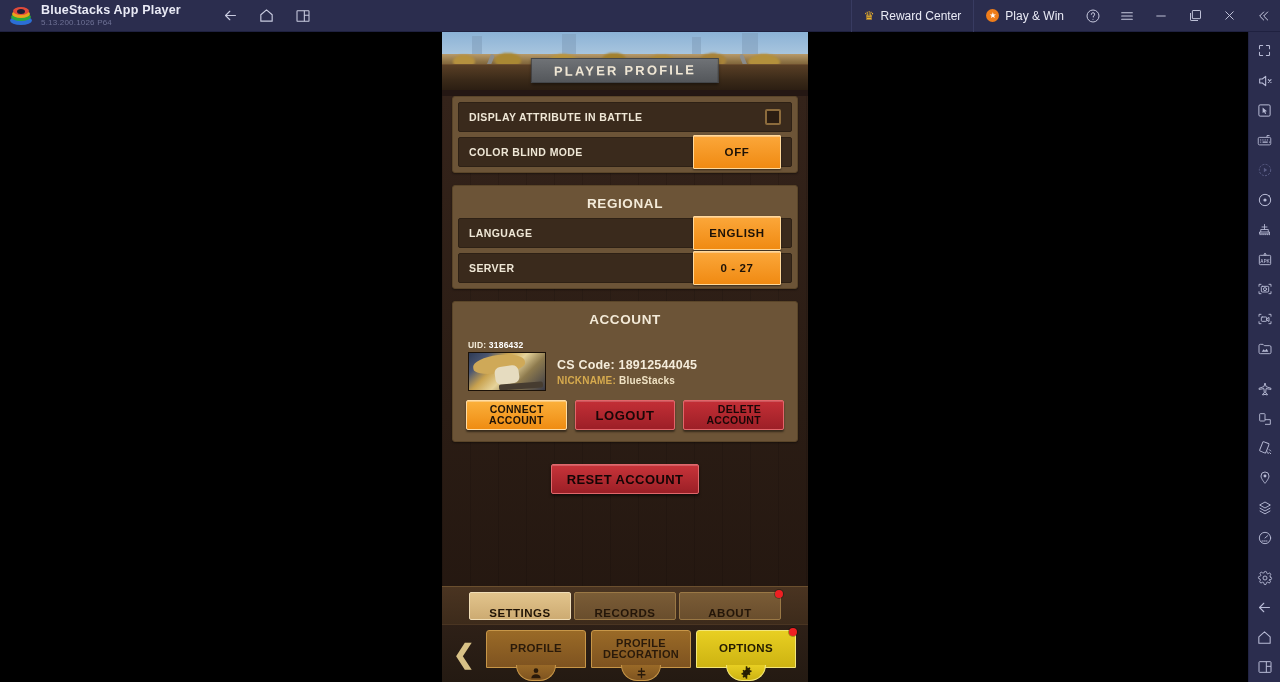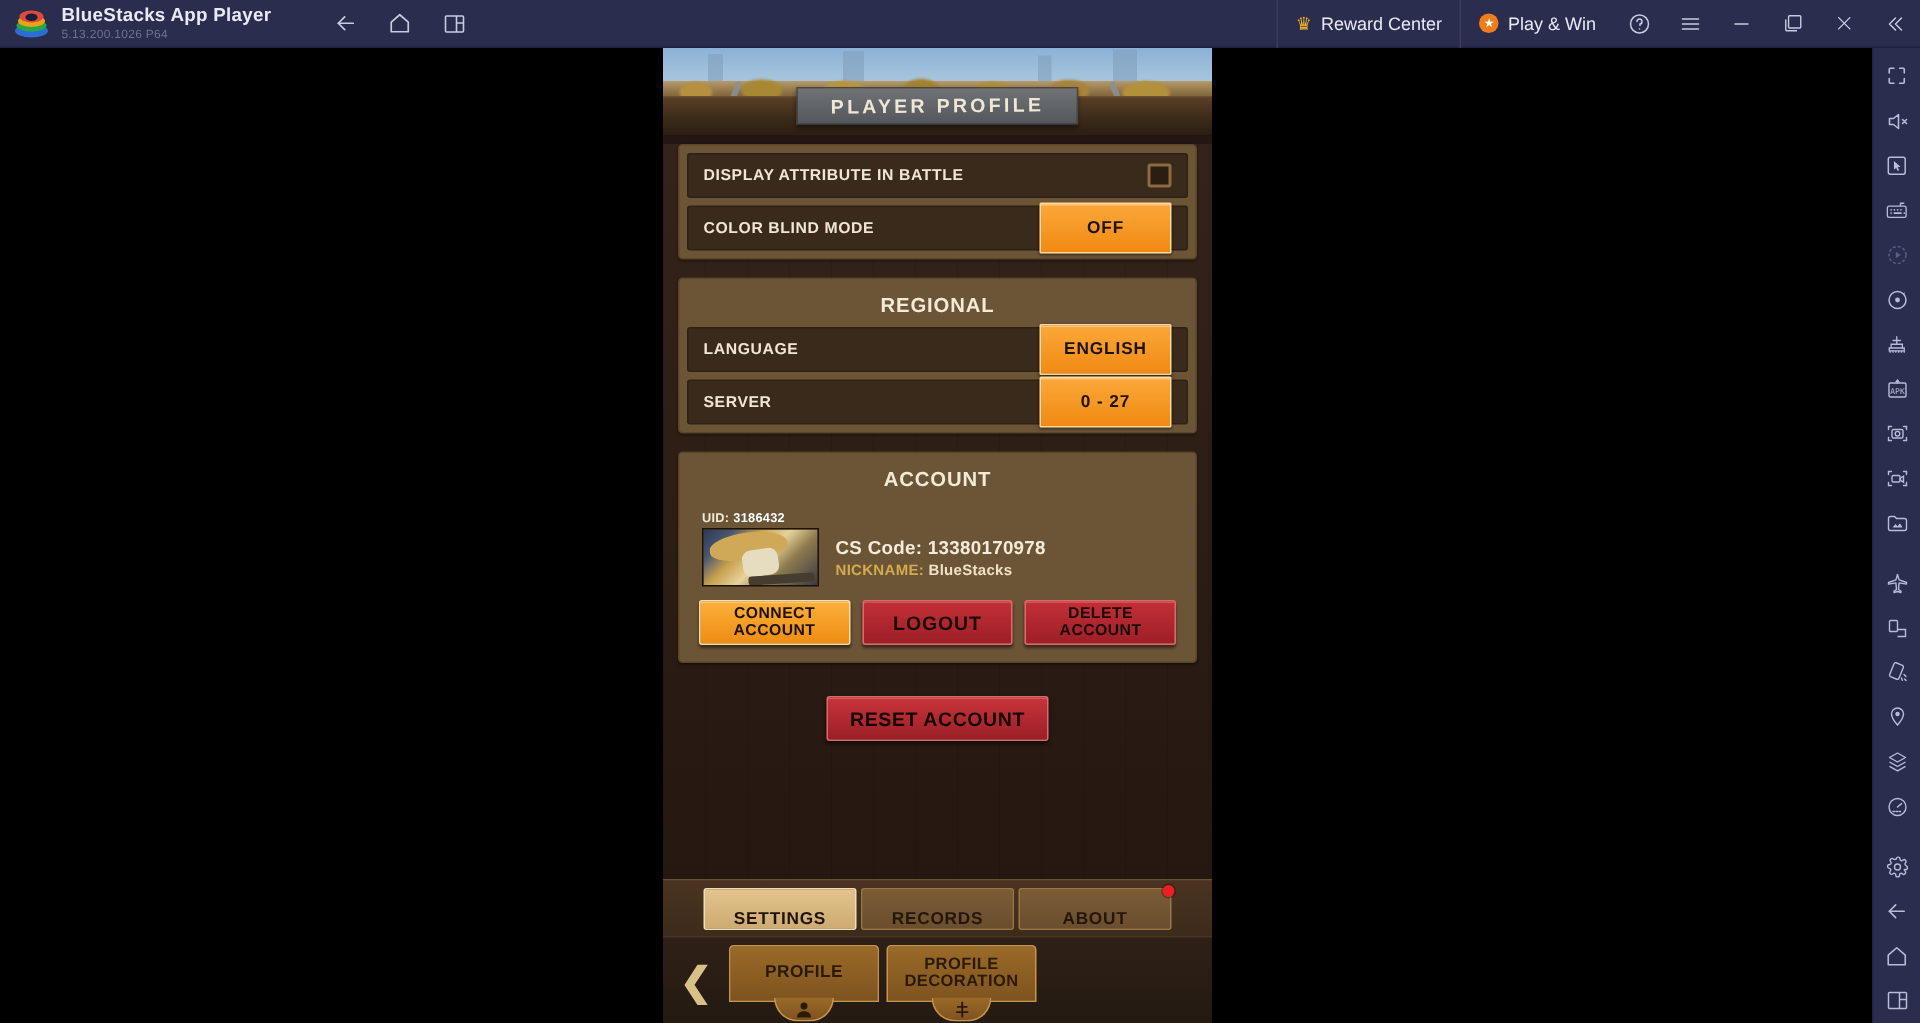--- a/index.html
+++ b/index.html
@@ -155,21 +155,21 @@
   .avatar .face{position:absolute;left:26px;top:13px;width:24px;height:18px;background:#e6dcc0;border-radius:6px;transform:rotate(-8deg);}
   .avatar .gun{position:absolute;left:30px;bottom:1px;width:44px;height:6px;background:#463c30;border-radius:2px;transform:rotate(-4deg);}
   .acct-info{ display:flex; flex-direction:column; gap:3px;}
   .cs-code{ color:#f4ecdb; font-size:12.5px; font-weight:bold; letter-spacing:.2px;}
   .nickname{ color:#d6aa4e; font-size:10px; font-weight:bold; letter-spacing:.2px;}
   .nickname b{color:#f0e2c4;}
 
   .acct-btns{ display:flex; gap:8px; margin-top:9px; padding:0 2px;}
   .gbtn{
     flex:1; height:30px; display:flex;align-items:center;justify-content:center;
-    text-align:center; font-size:10.5px; font-weight:bold; letter-spacing:.3px;
+    text-align:right; font-size:10.5px; font-weight:bold; letter-spacing:.3px;
     line-height:11px; cursor:pointer; border-radius:2px;
   }
   .gbtn.orange{ background:linear-gradient(#fbb03b,#ef8c12); border:1px solid #ffdca3;
     box-shadow:0 2px 2px rgba(0,0,0,.5), inset 0 1px 0 rgba(255,255,255,.3); color:#1d1207;}
   .gbtn.red{ background:linear-gradient(#c32f36,#9d1f27); border:1px solid #e2666a;
     box-shadow:0 2px 2px rgba(0,0,0,.5), inset 0 1px 0 rgba(255,255,255,.18); color:#190707;}
   .gbtn.red.logout{ font-size:13px; letter-spacing:.6px;}
 
   .reset-wrap{ display:flex; justify-content:center; margin-top:22px;}
   .reset-btn{
@@ -372,21 +372,21 @@
             <span>UID:</span>
             <b>3186432</b>
           </div>
           <div class="acct-row">
             <div class="avatar">
               <div class="hat"></div>
                 <div class="face"></div>
                 <div class="gun"></div>
             </div>
             <div class="acct-info">
-              <div class="cs-code">CS Code: 13380170978</div>
+              <div class="cs-code">CS Code: 18912544045</div>
               <div class="nickname">
                 <span>NICKNAME:</span>
                 <b>BlueStacks</b>
               </div>
             </div>
           </div>
           <div class="acct-btns">
             <div class="gbtn orange">
               <div>
                 <div>CONNECT</div>
@@ -439,20 +439,30 @@
         <div class="navtab">
           <div class="lbl2">PROFILE</div>
           <div class="lbl2">DECORATION</div>
           <div class="tongue">
             <svg width="15" height="14" viewBox="0 0 24 24" fill="none" stroke="#2a1a0a" stroke-width="2.2" stroke-linecap="round">
                 <path d="M12 4v16M7 9h10M6 15h12"></path>
               </svg>
           </div>
         </div>
 
+        <div class="navtab active">
+          <div>OPTIONS</div>
+          <span class="dot-red" style="right:-2px;top:-3px;"></span>
+          <div class="tongue">
+            <svg width="15" height="15" viewBox="0 0 24 24" fill="#221a02">
+                <path d="M12 8a4 4 0 100 8 4 4 0 000-8zm0 2.2a1.8 1.8 0 110 3.6 1.8 1.8 0 010-3.6z"></path>
+                <path d="M10.9 2h2.2l.35 2.2 1.6.66 1.8-1.3 1.55 1.55-1.3 1.8.66 1.6 2.24.35v2.2l-2.24.35-.66 1.6 1.3 1.8-1.55 1.55-1.8-1.3-1.6.66L13.1 22h-2.2l-.35-2.2-1.6-.66-1.8 1.3-1.55-1.55 1.3-1.8-.66-1.6L4 15.1v-2.2l2.24-.35.66-1.6-1.3-1.8 1.55-1.55 1.8 1.3 1.6-.66z" opacity=".95"></path>
+              </svg>
+          </div>
+        </div>
 
       </div>
     </div>
   </div>
 
   <div id="sidebar">
 
     <div class="sb-ico">
       <svg width="15" height="15" viewBox="0 0 24 24" fill="none" stroke="currentColor" stroke-width="1.7" stroke-linecap="round">
           <path d="M4 9V5a1 1 0 011-1h4M20 9V5a1 1 0 00-1-1h-4M4 15v4a1 1 0 001 1h4M20 15v4a1 1 0 01-1 1h-4"></path>

